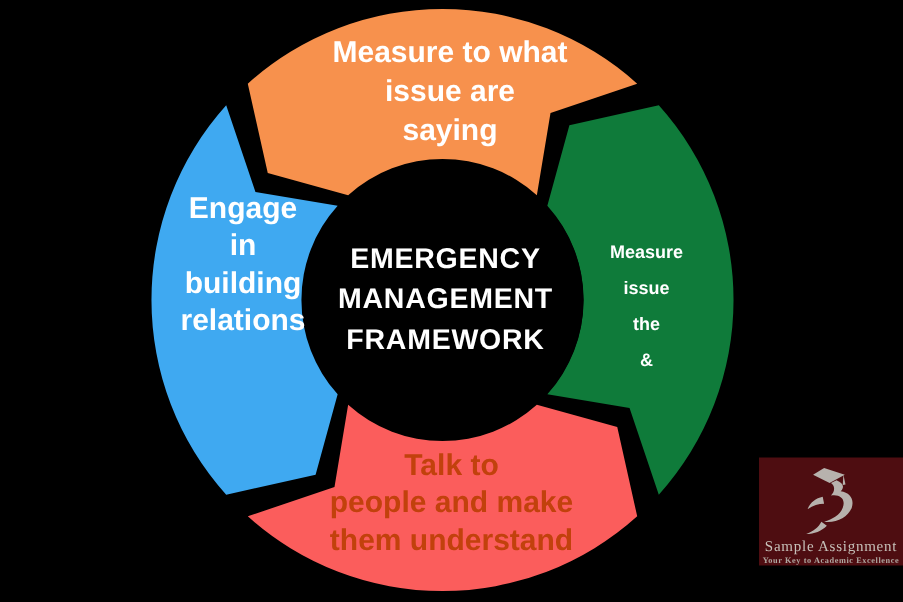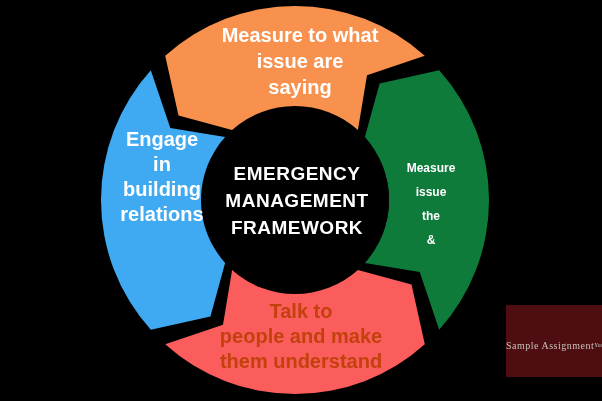--- a/index.html
+++ b/index.html
@@ -11,21 +11,21 @@
     text-align:center;font-weight:bold;color:#fff;
     text-rendering:optimizeLegibility;
   }
   .center-label{
     position:absolute;transform:translate(-50%,-50%);
     text-align:center;font-weight:bold;color:#fff;
     font-size:19px;line-height:27px;letter-spacing:.5px;white-space:nowrap;
   }
   .watermark{
     position:absolute;left:506px;top:305px;width:96px;height:72px;
-    display:flex;align-items:center;justify-content:flex-start;
+    display:flex;flex-direction:column;align-items:center;justify-content:flex-start;
     padding-top:6px;box-sizing:border-box;
   }
   .watermark .brand{
     font-family:"Liberation Serif",serif;font-size:10px;letter-spacing:.5px;
     margin-top:2px;white-space:nowrap;
   }
   .watermark .tagline{
     font-family:"Liberation Serif",serif;font-size:5.5px;font-weight:bold;
     letter-spacing:.4px;margin-top:1px;white-space:nowrap;
   }

